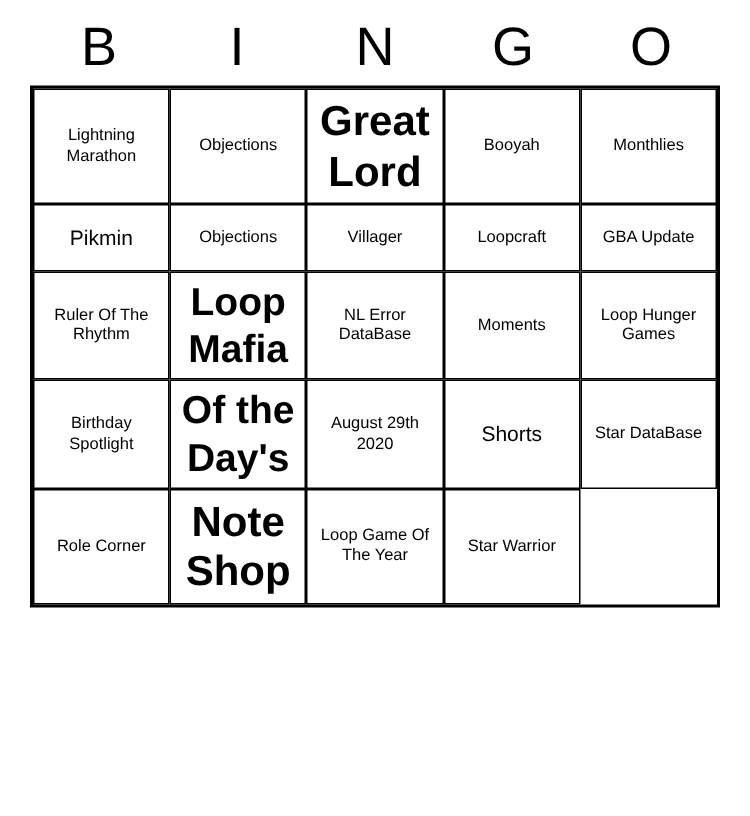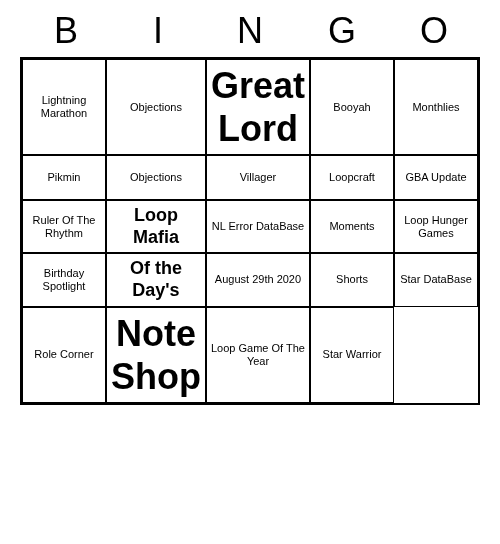--- a/index.html
+++ b/index.html
@@ -55,30 +55,30 @@
 
     .bingo-cell .cell-text {
       line-height: 1.2;
     }
 
     .size-small {
       font-size: 11px;
     }
 
     .size-medium {
-      font-size: 11px;
+      font-size: 14px;
     }
 
     .size-large {
-      font-size: 18px;
+      font-size: 26px;
       font-weight: bold;
     }
 
     .size-xlarge {
-      font-size: 36px;
+      font-size: 28px;
       font-weight: bold;
     }
   </style>
 </head>
 <body>
 
 <div id="bingo-header">
 <div class="bingo-letter">B</div>
     <div class="bingo-letter">I</div>
     <div class="bingo-letter">N</div>

